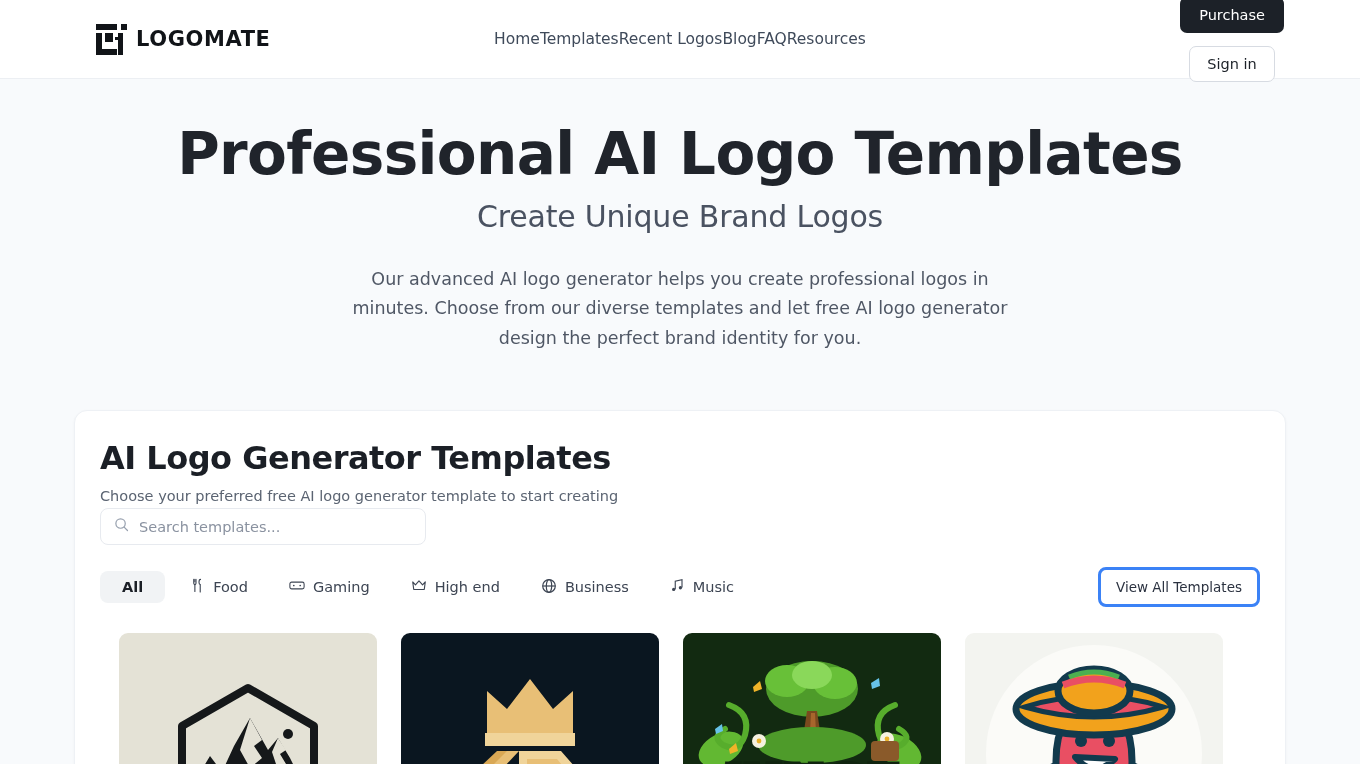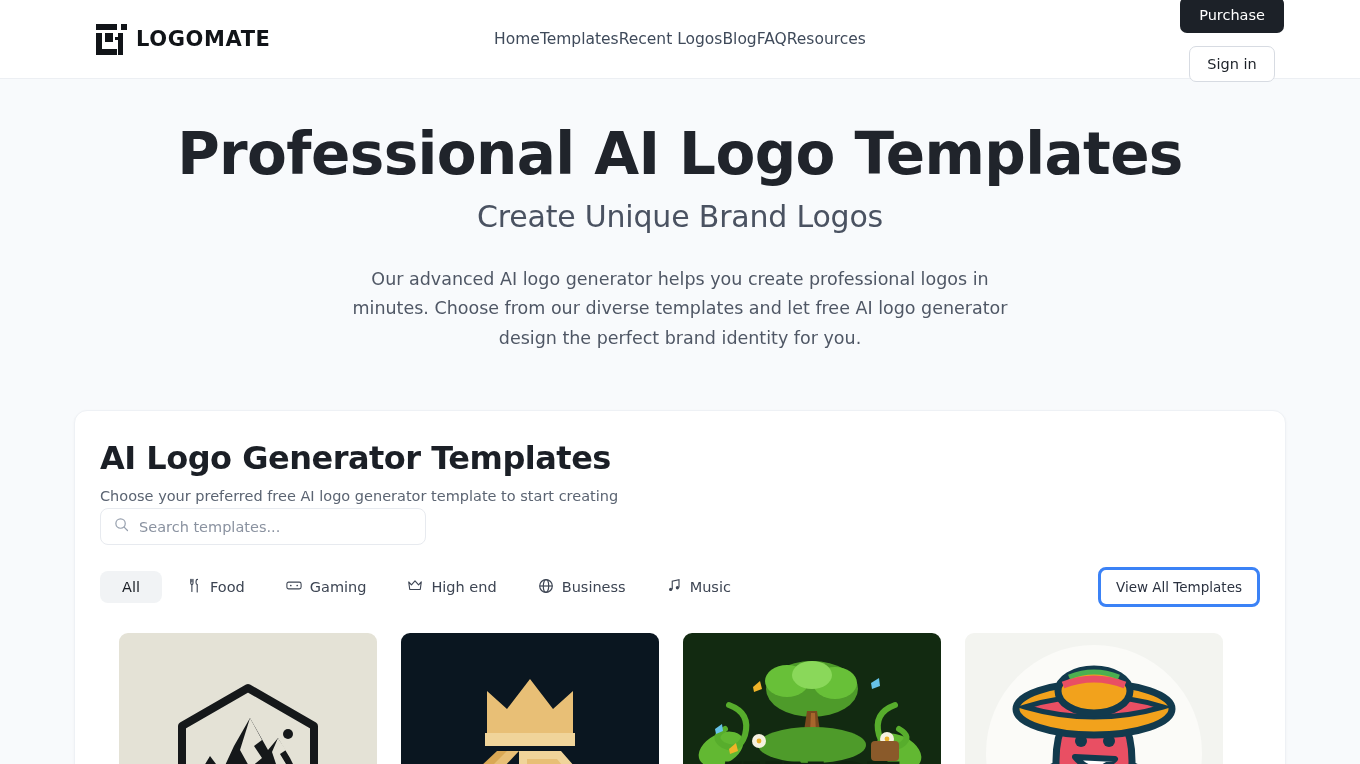--- a/index.html
+++ b/index.html
@@ -196,21 +196,21 @@
     color: #3d4553;
     background: transparent;
     border: none;
     cursor: pointer;
     white-space: nowrap;
     font-family: inherit;
   }
   .chip.active {
     background: #f1f3f5;
     color: #1b1f26;
-    font-weight: 400;
+    font-weight: 700;
     padding: 8px 22px;
   }
   .chip svg { flex: 0 0 auto; }
 
   .btn-viewall {
     margin-left: auto;
     background: #ffffff;
     border: 3px solid #3b82f6;
     border-radius: 8px;
     font-size: 13.5px;

